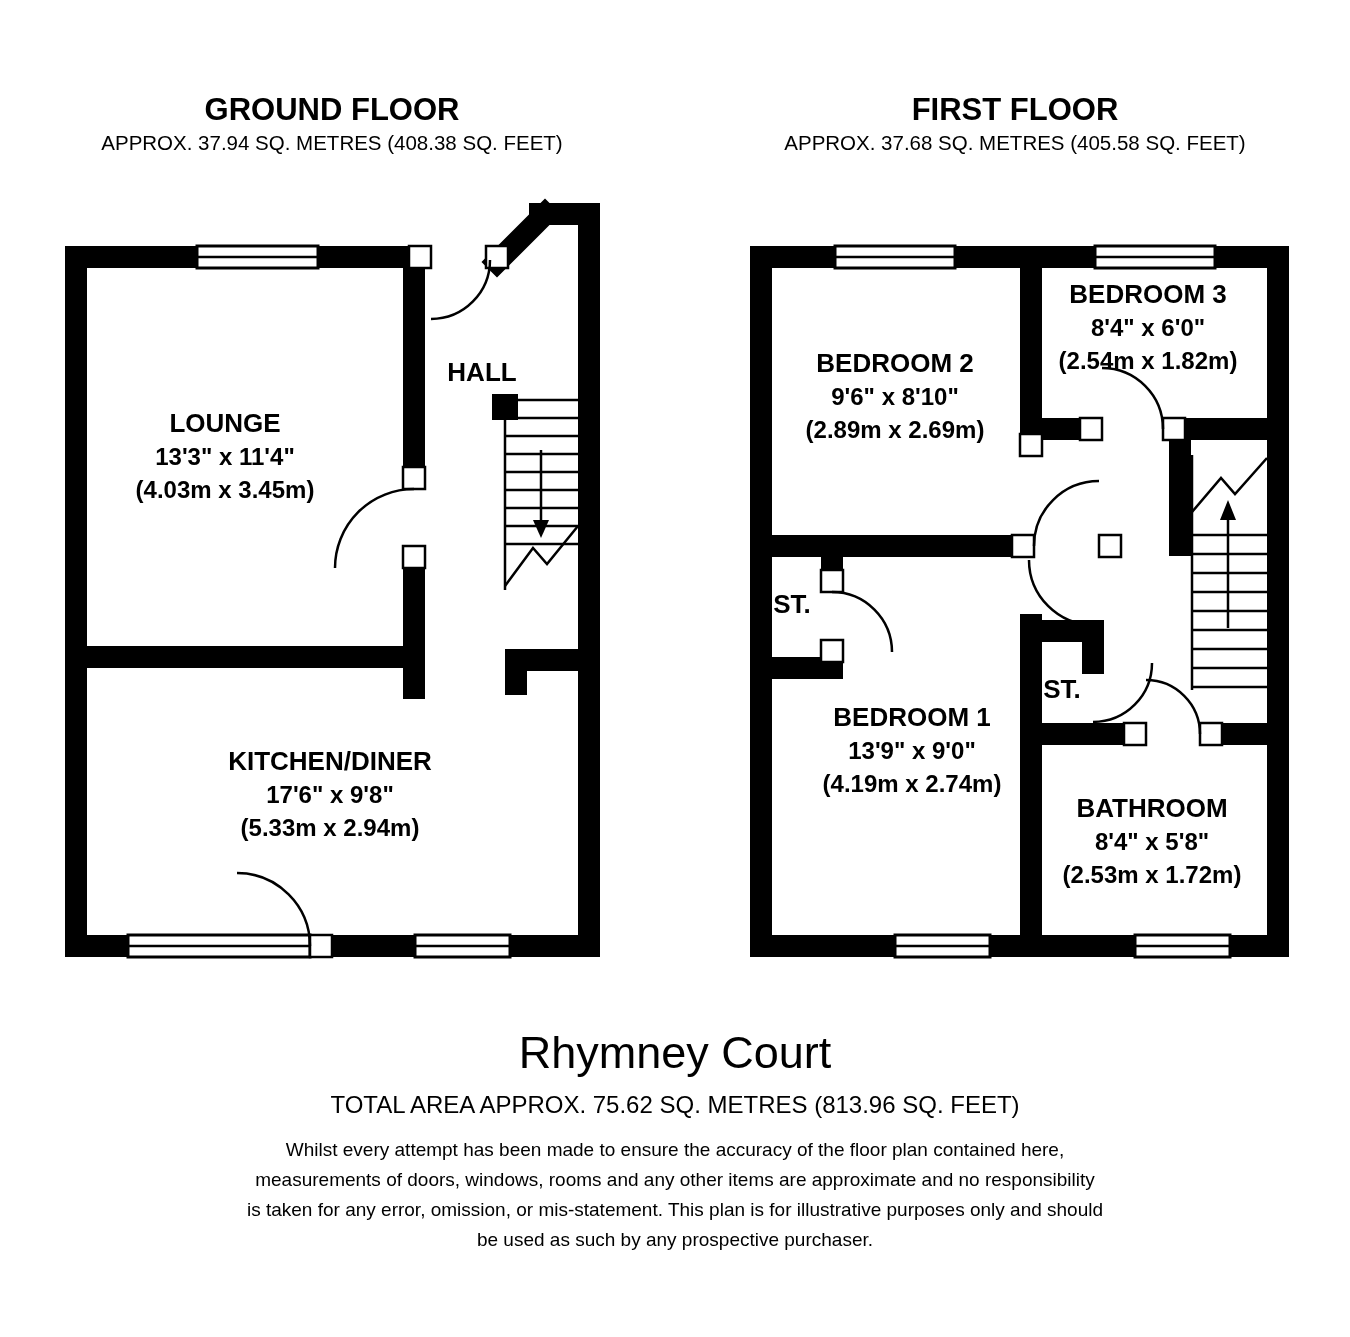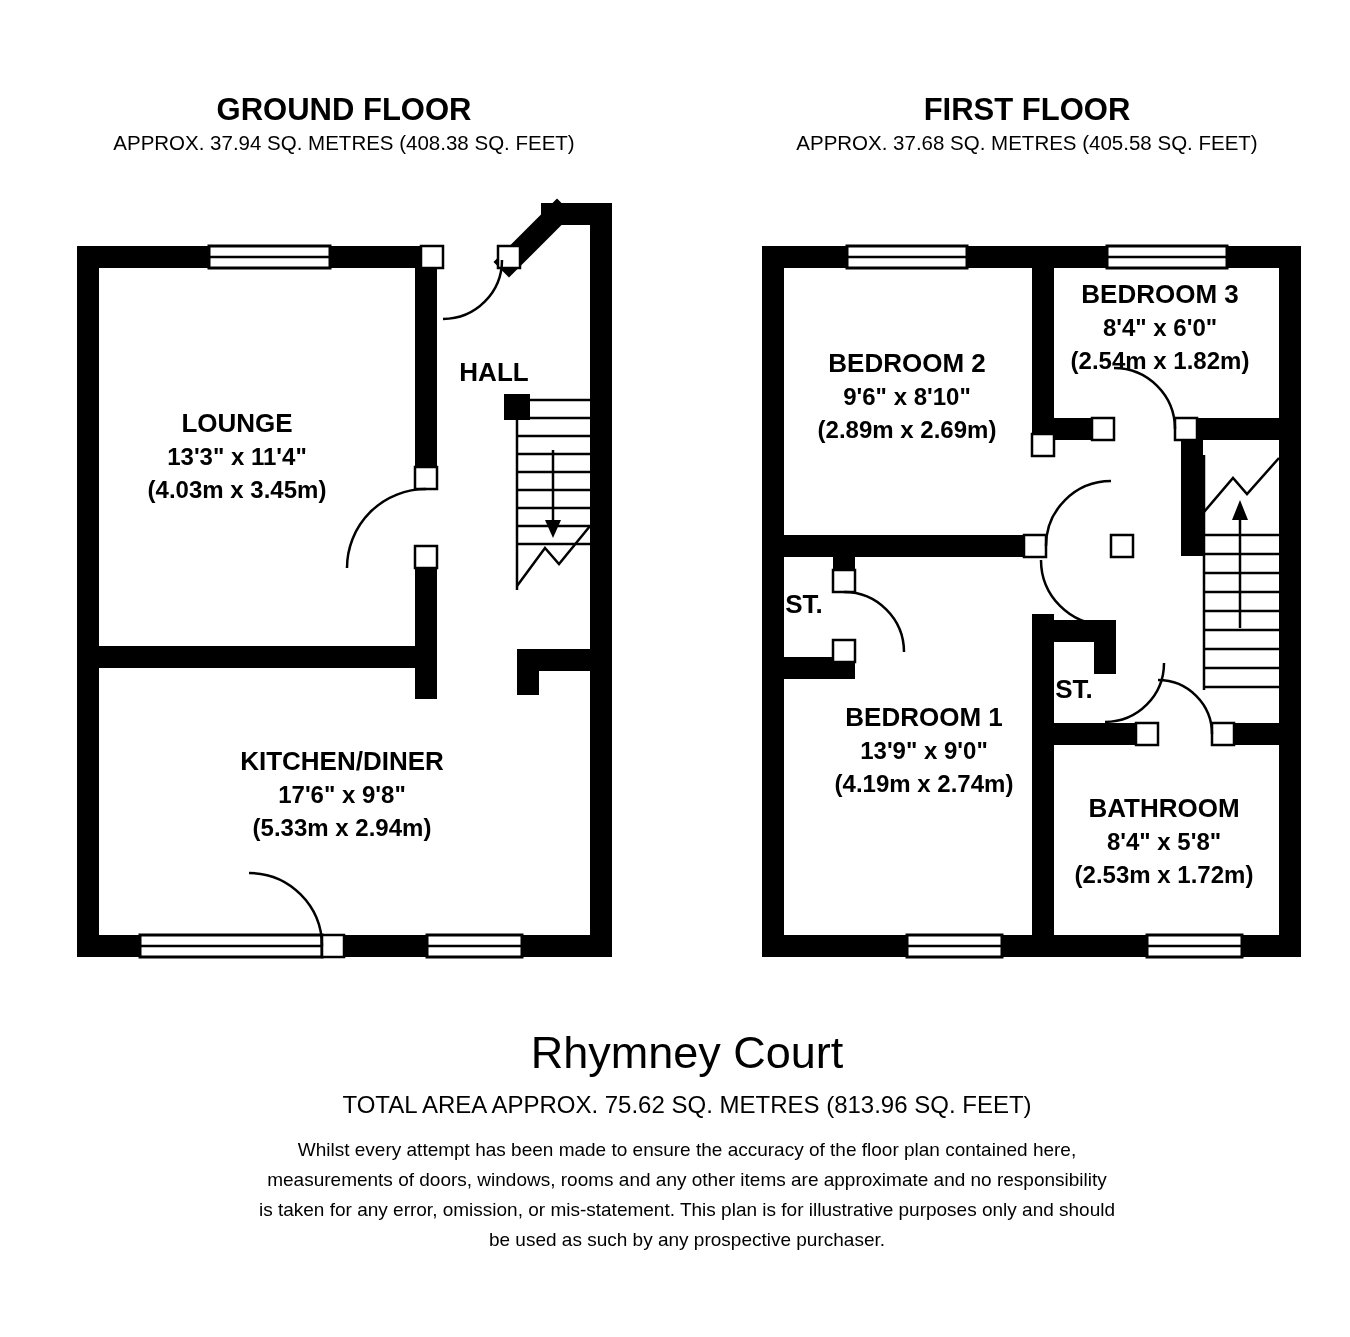--- a/index.html
+++ b/index.html
@@ -1,16 +1,16 @@
 <!DOCTYPE html>
 <html><head>
 <meta charset="utf-8">
 <style>
   html,body{margin:0;padding:0;background:#ffffff;}
-  .page{position:relative;width:1290px;height:1337px;background:#ffffff;font-family:"Liberation Sans",sans-serif;overflow:hidden;padding-left:12px;}
+  .page{position:relative;width:1290px;height:1337px;background:#ffffff;font-family:"Liberation Sans",sans-serif;overflow:hidden;}
   svg{display:block;}
   .wall{stroke:#000;stroke-width:22;fill:none;stroke-linecap:square;}
   .thin{stroke:#000;stroke-width:2.5;fill:none;}
   .arc{stroke:#000;stroke-width:2.5;fill:none;}
   .window{fill:#fff;stroke:#000;stroke-width:3;}
   .winline{stroke:#000;stroke-width:2.5;}
   .jamb{fill:#fff;stroke:#000;stroke-width:2.5;}
   .stub{fill:#000;}
   .arrowhead{fill:#000;stroke:none;}
   text{fill:#000;text-anchor:middle;font-family:"Liberation Sans",sans-serif;}

